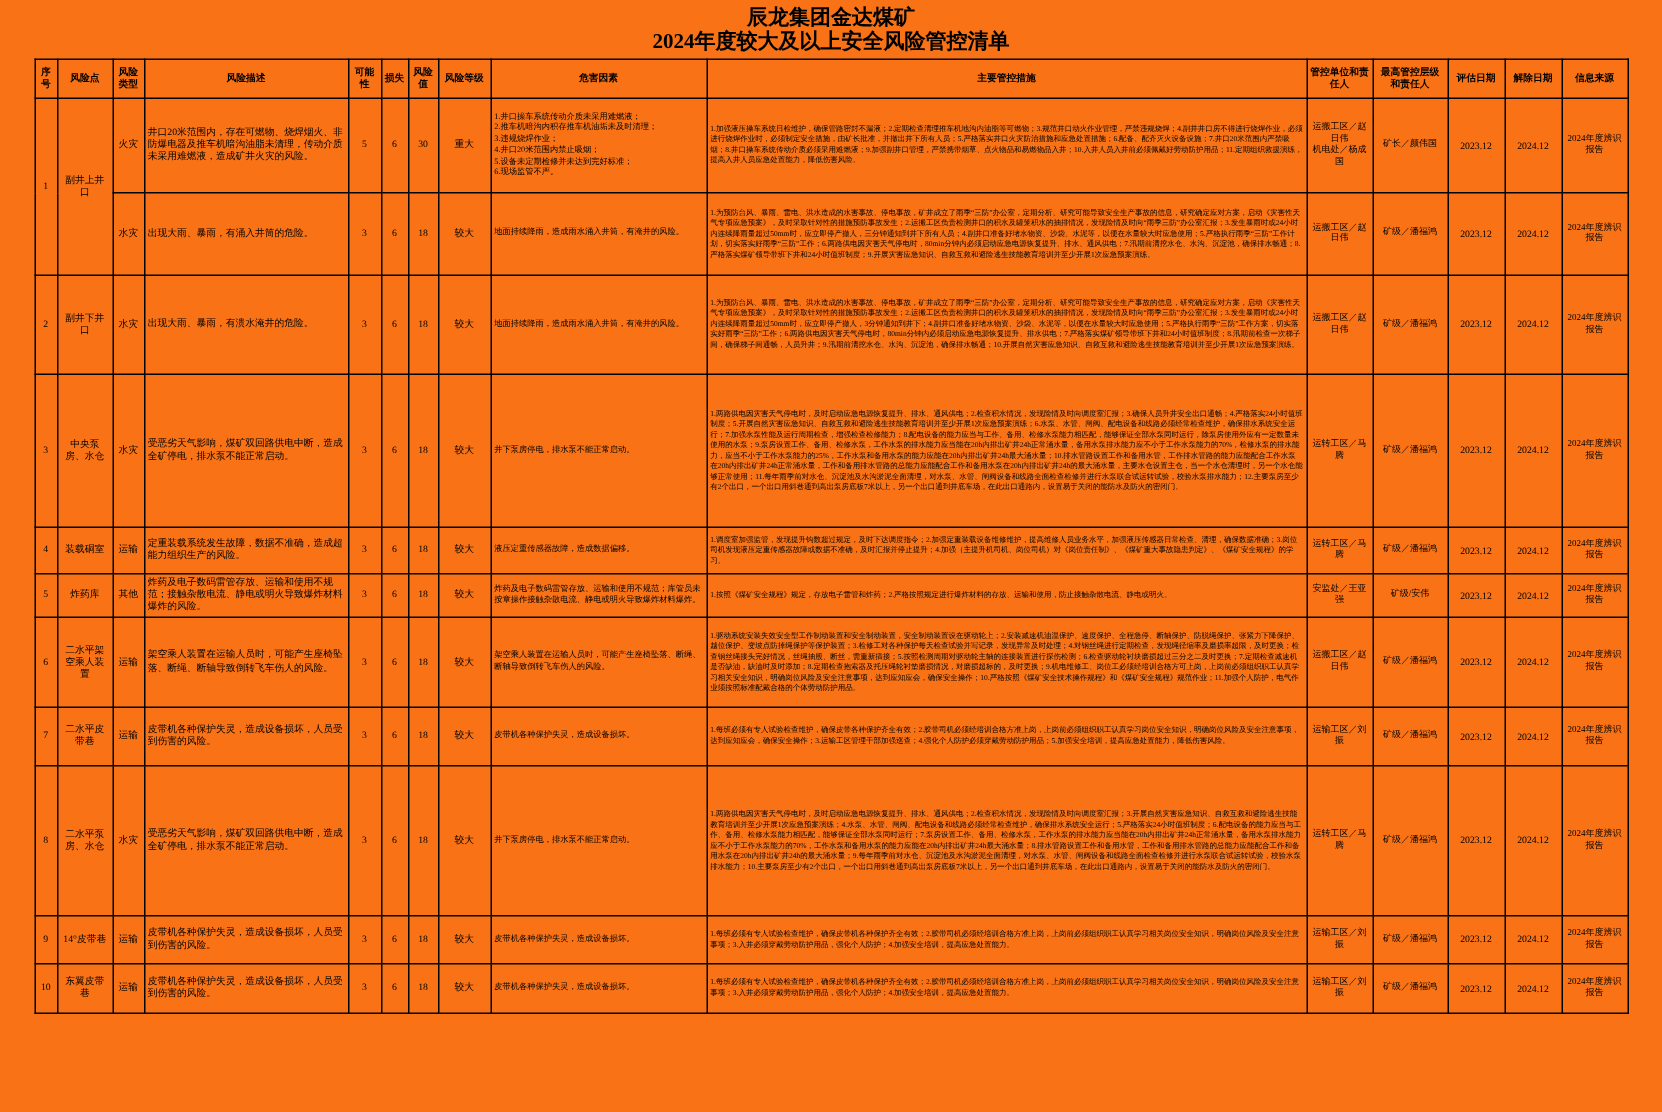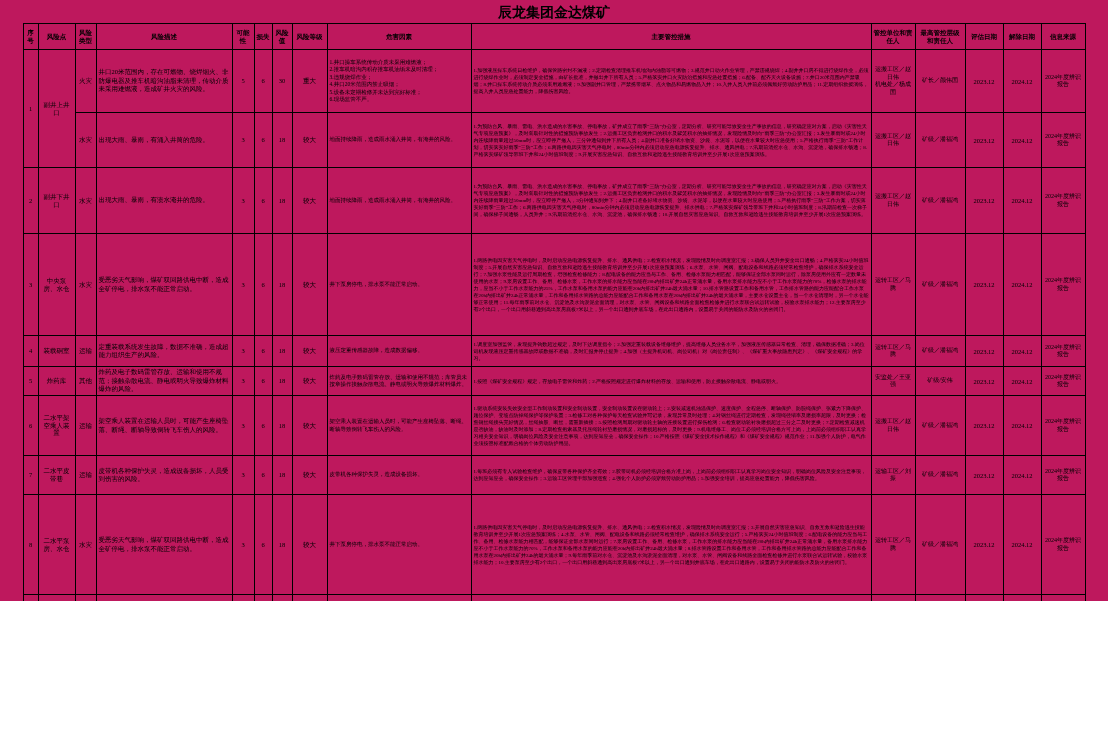--- a/index.html
+++ b/index.html
@@ -1,16 +1,16 @@
 <!DOCTYPE html>
 <html><head>
 <meta charset="utf-8">
 <style>
   html,body{margin:0;padding:0;background:#ffffff;}
-  .page{width:1108px;height:601px;background:#be185d;overflow:hidden;
+  .page{width:1108px;height:741px;background:#f97316;overflow:hidden;
         font-family:"Liberation Serif","DejaVu Serif",serif;color:#000;}
   .titles{text-align:center;padding-top:5px;}
   .title{font-size:14px;font-weight:bold;line-height:1.15;}
   table.risk{border-collapse:collapse;table-layout:fixed;width:1062px;margin:2px auto 0 auto;}
   table.risk th,table.risk td{border:1px solid #000;padding:1px 2px;overflow:hidden;
         vertical-align:middle;box-sizing:border-box;}
   table.risk th{font-size:6.5px;font-weight:bold;text-align:center;line-height:1.2;}
   td.c{font-size:6.5px;text-align:center;line-height:1.2;}
   td.desc{font-size:6.5px;text-align:left;line-height:1.3;}
   td.hazard{font-size:5.5px;text-align:left;line-height:1.35;}
@@ -18,20 +18,21 @@
   td.unit{font-size:6px;text-align:center;line-height:1.25;white-space:pre-line;}
   td.date{font-size:6.5px;text-align:center;}
   td.src{font-size:6px;text-align:center;line-height:1.25;}
 </style>
 </head>
 <body>
 
 <div class="page">
   <div class="titles">
     <div class="title">辰龙集团金达煤矿</div>
+    <div class="title">2024年度较大及以上安全风险管控清单</div>
   </div>
 
   <table class="risk">
     <colgroup>
       <col style="width:15px">
         <col style="width:37px">
         <col style="width:21px">
         <col style="width:136px">
       <col style="width:22px">
         <col style="width:18px">

